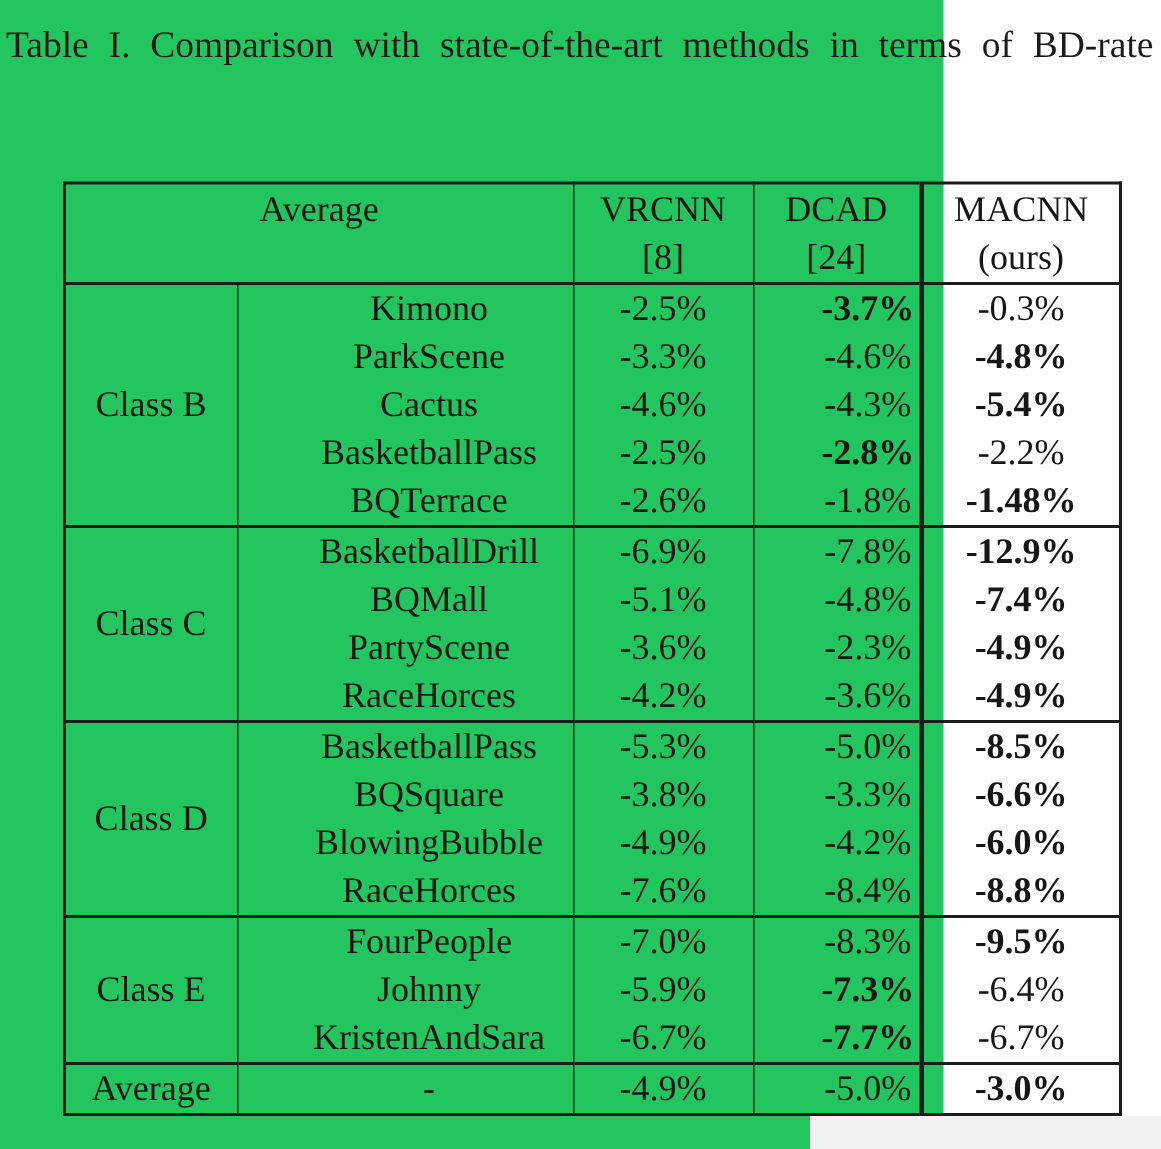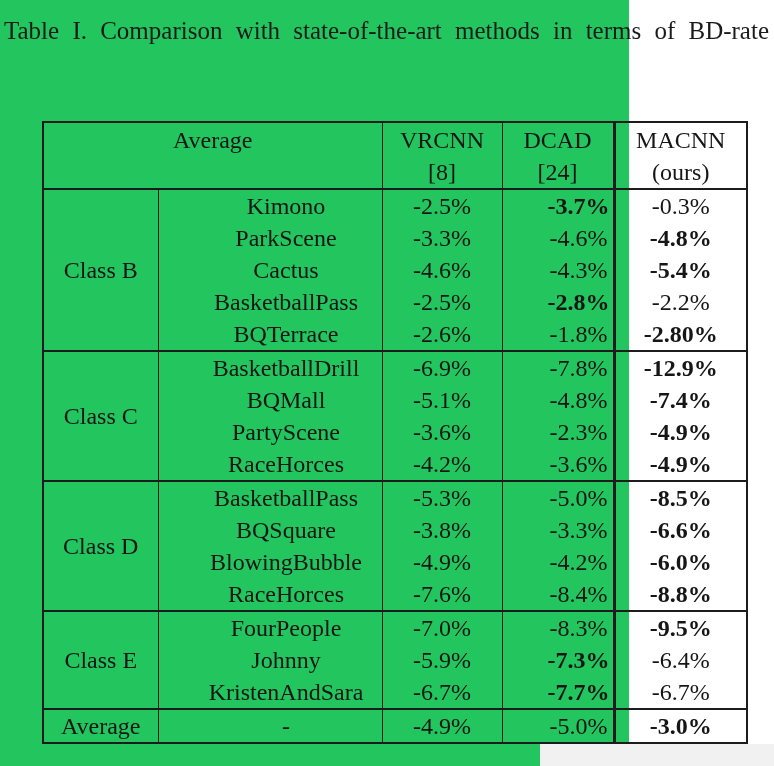--- a/index.html
+++ b/index.html
@@ -134,21 +134,21 @@
         <tr>
           <td class="seq-cell">BasketballPass</td>
           <td class="val-cell col-vrcnn">-2.5%</td>
           <td class="val-cell col-dcad bold">-2.8%</td>
           <td class="val-cell col-macnn">-2.2%</td>
         </tr>
         <tr>
           <td class="seq-cell">BQTerrace</td>
           <td class="val-cell col-vrcnn">-2.6%</td>
           <td class="val-cell col-dcad">-1.8%</td>
-          <td class="val-cell col-macnn bold">-2.80%</td>
+          <td class="val-cell col-macnn bold">-1.48%</td>
         </tr>
         <tr class="group-start">
           <td rowspan="4" class="class-cell">Class C</td>
           <td class="seq-cell">BasketballDrill</td>
           <td class="val-cell col-vrcnn">-6.9%</td>
           <td class="val-cell col-dcad">-7.8%</td>
           <td class="val-cell col-macnn bold">-12.9%</td>
         </tr>
         <tr>
           <td class="seq-cell">BQMall</td>

